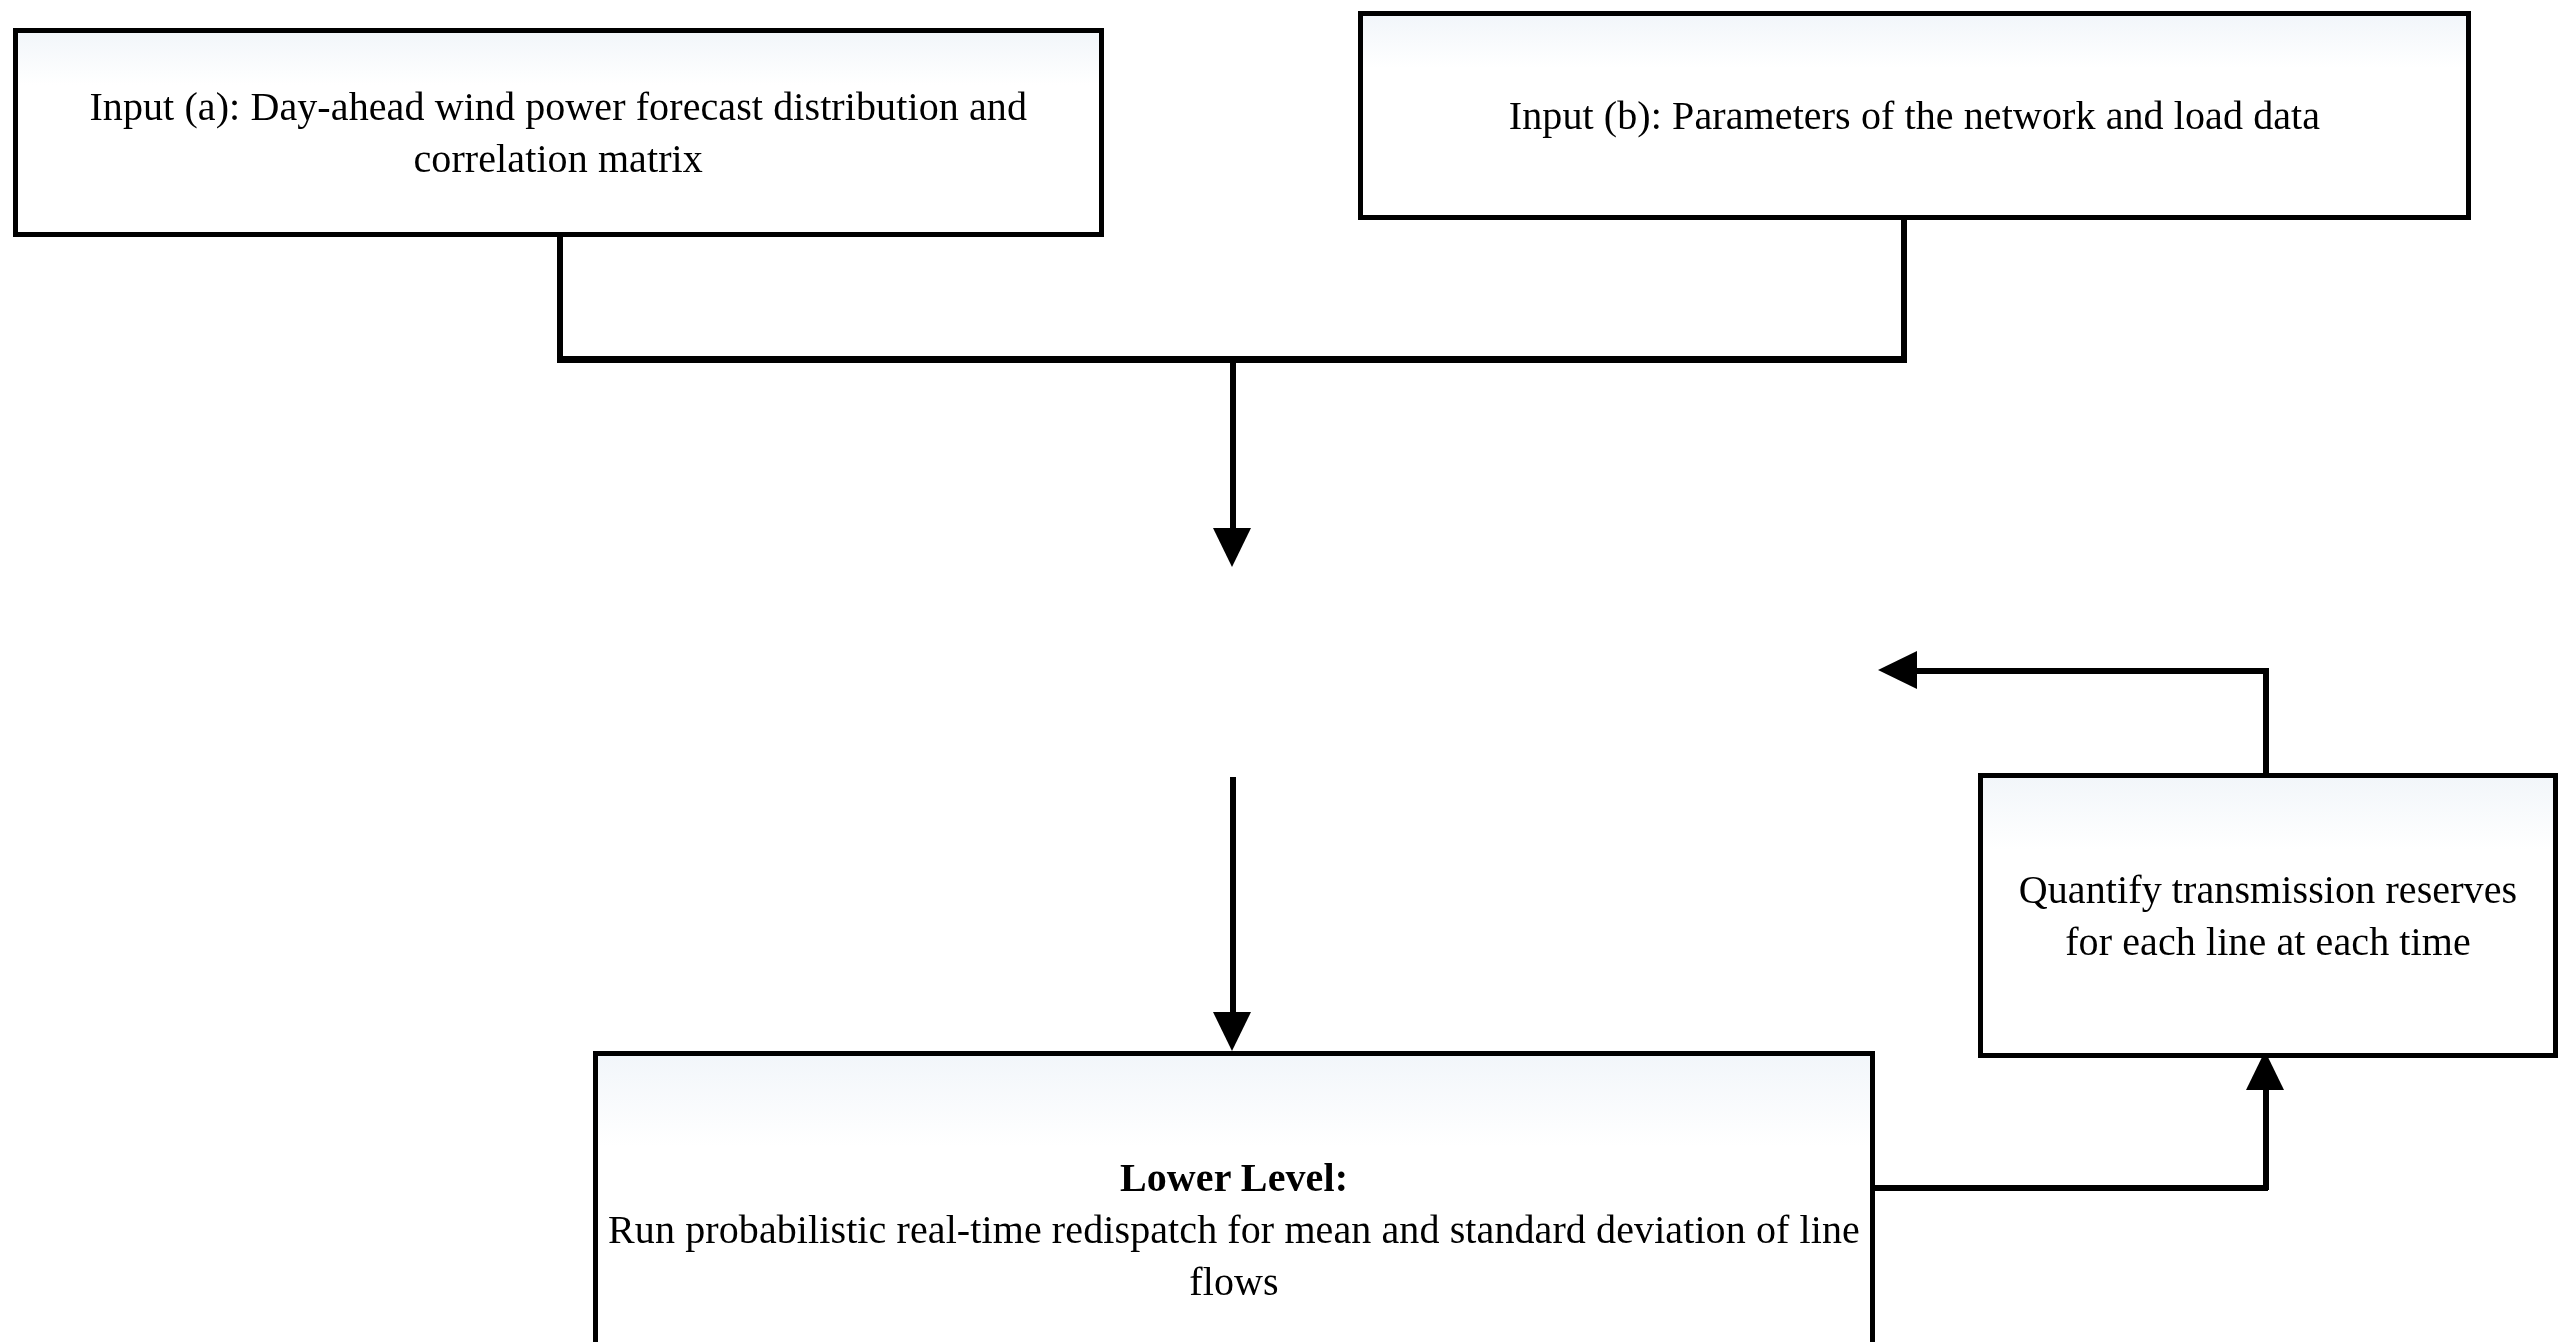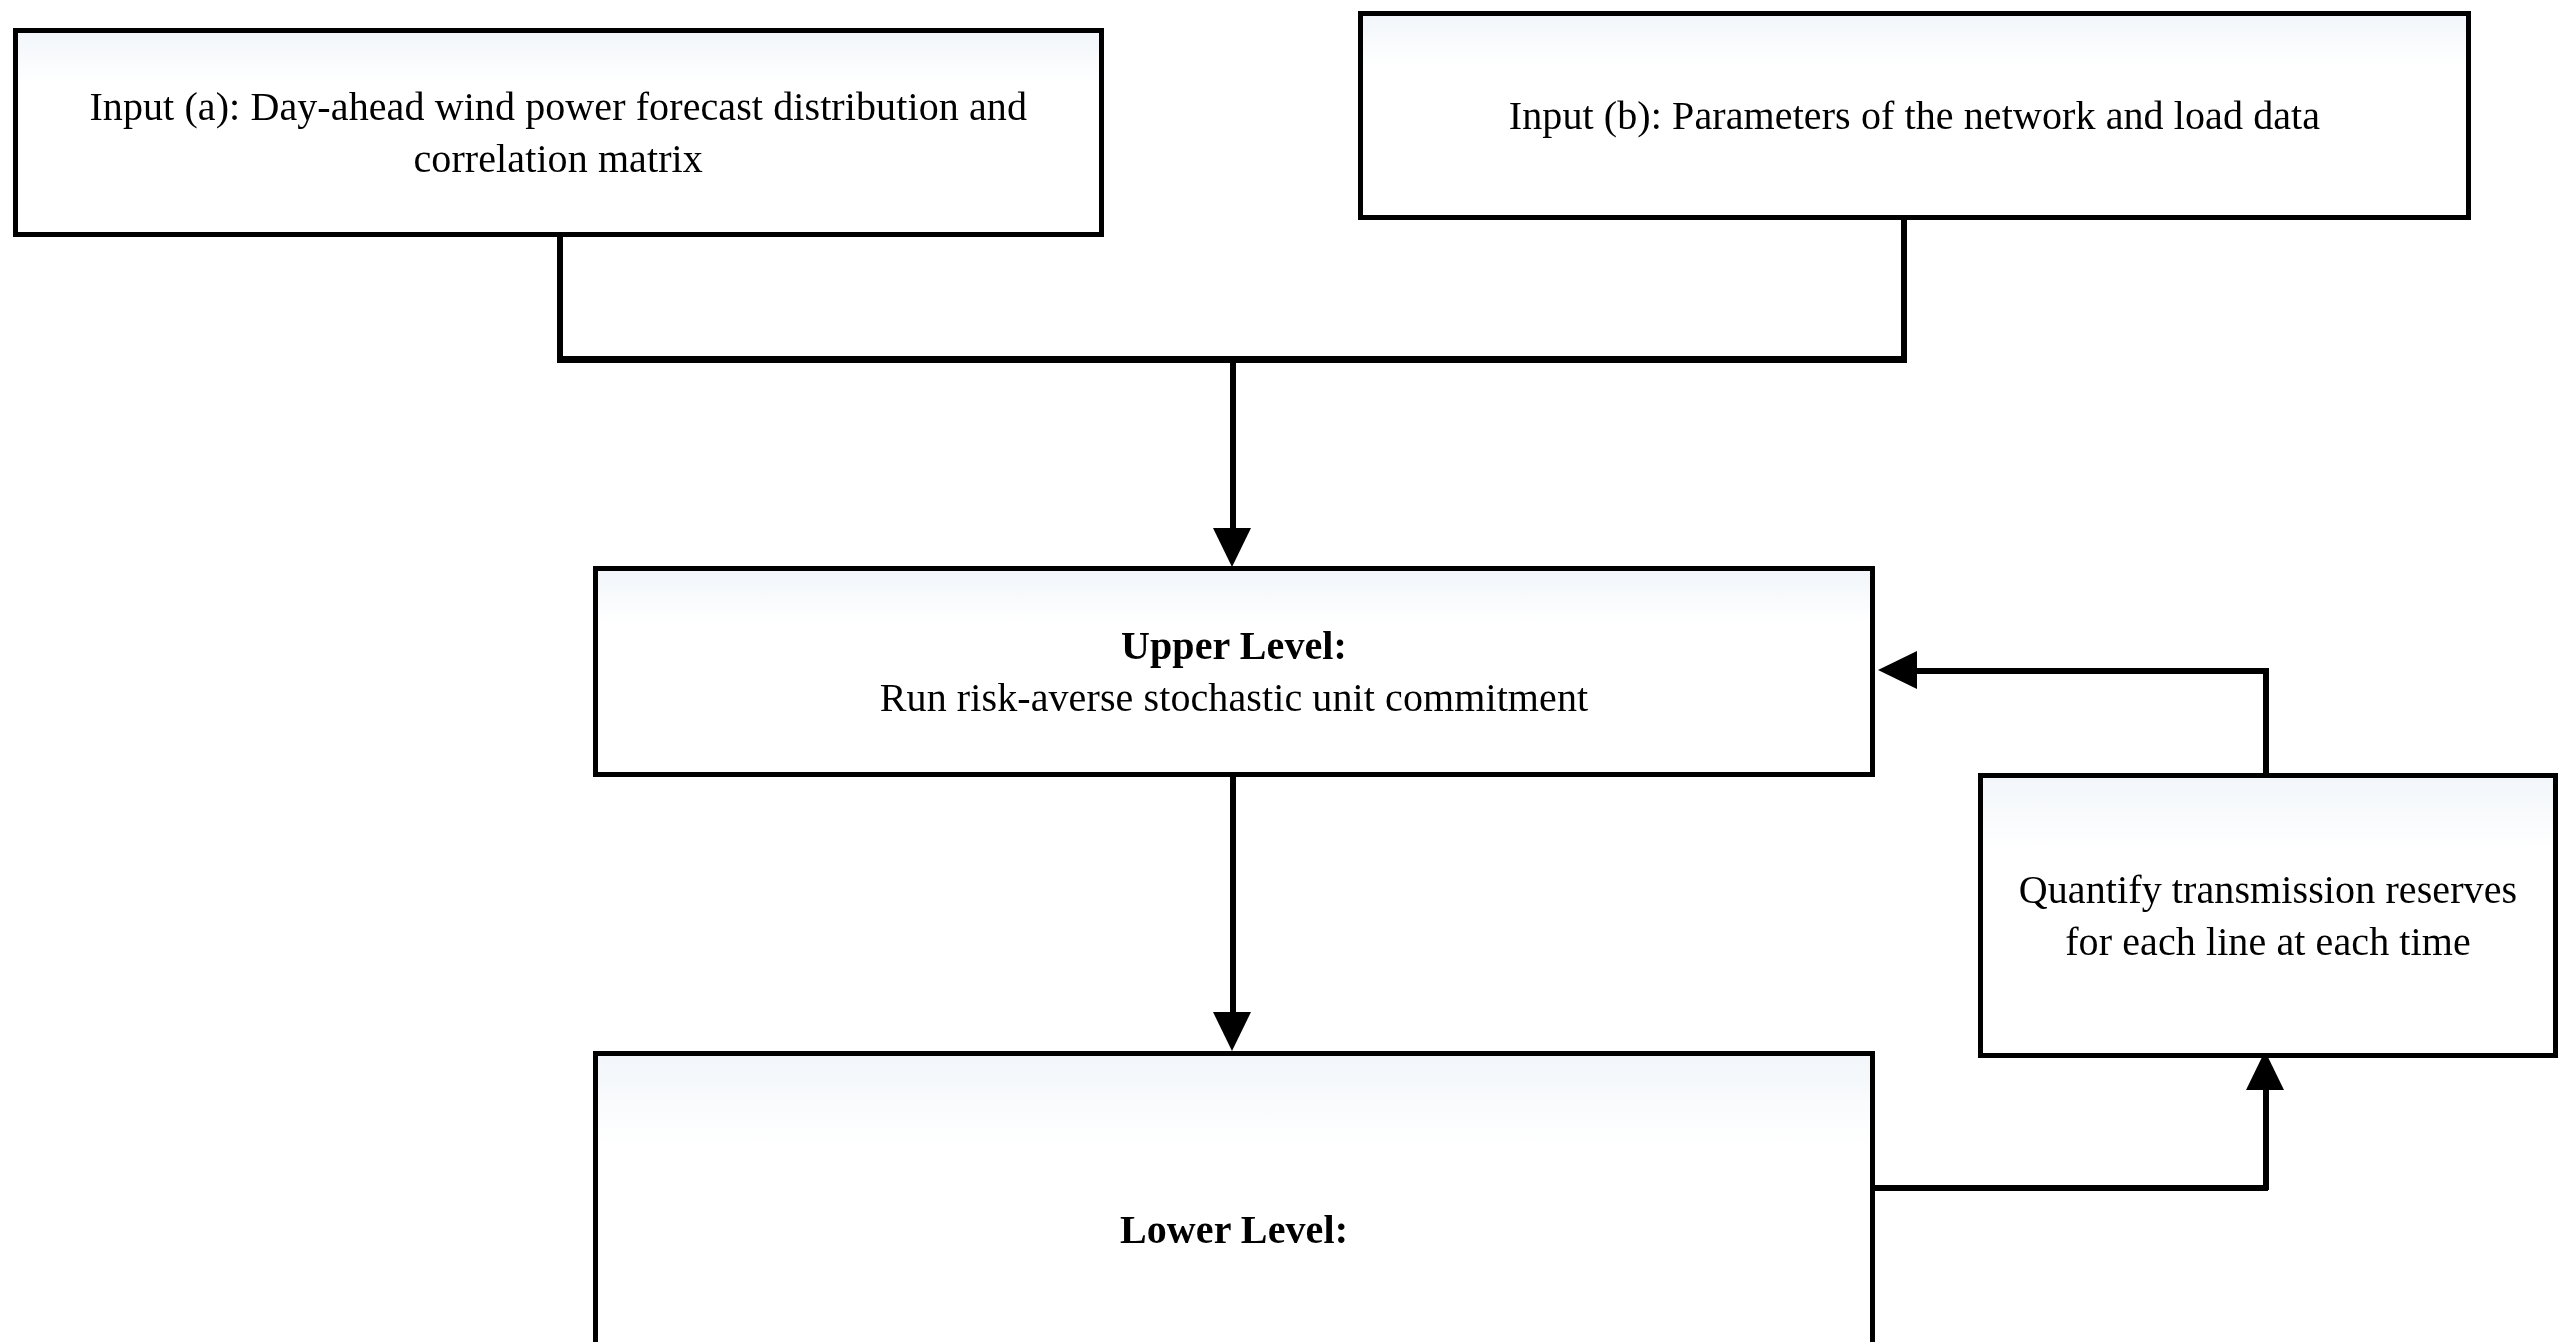--- a/index.html
+++ b/index.html
@@ -105,30 +105,25 @@
       <span class="bdy">Input (a): Day-ahead wind power forecast distribution and correlation matrix</span>
     </div>
   </div>
 
   <div class="node" id="box-input-b">
     <div class="txt">
       <span class="bdy">Input (b): Parameters of the network and load data</span>
     </div>
   </div>
 
-  <div class="node" id="box-upper">
-    <div class="txt">
-      <span class="ttl">Upper Level:</span>
-      <span class="bdy">Run risk-averse stochastic unit commitment</span>
-    </div>
-  </div>
 
   <div class="node" id="box-lower">
     <div class="txt">
       <span class="ttl">Lower Level:</span>
+      <span class="bdy">Run probabilistic real-time redispatch for mean and standard deviation of line flows</span>
     </div>
   </div>
 
   <div class="node" id="box-quantify">
     <div class="txt">
       <span class="bdy">Quantify transmission reserves for each line at each time</span>
     </div>
   </div>
 
 </div>

